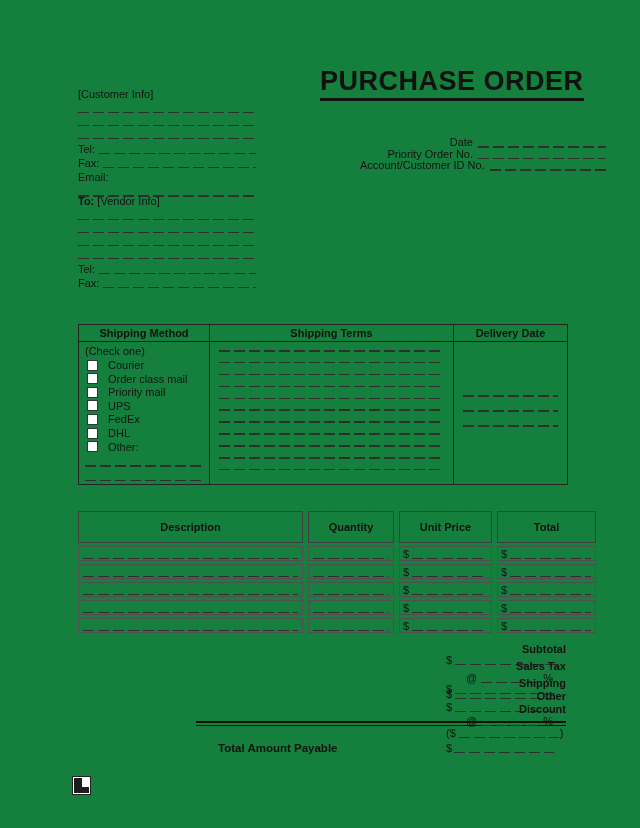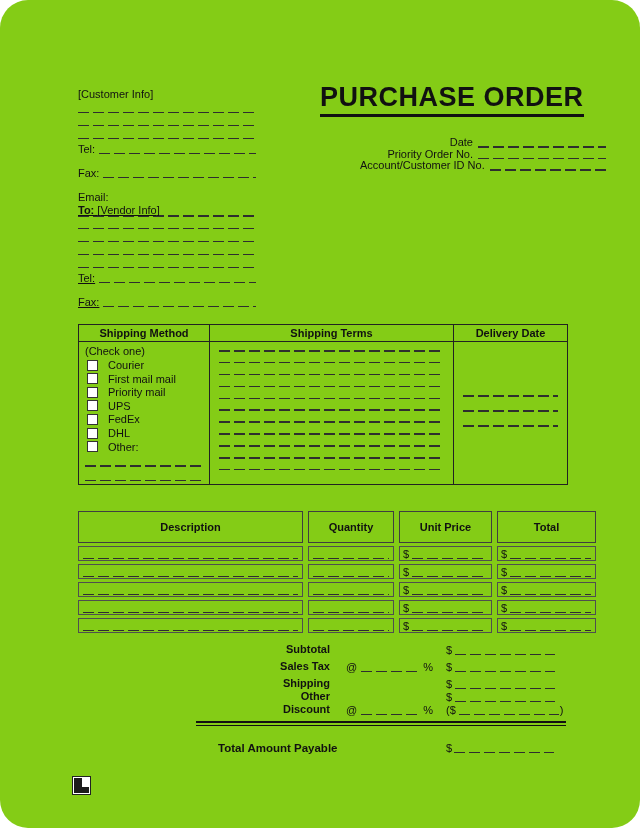--- a/index.html
+++ b/index.html
@@ -1,30 +1,30 @@
 <!DOCTYPE html>
 <html><head>
 <meta charset="utf-8">
 <style>
   html,body{margin:0;padding:0;background:#fff;}
-  .page{position:relative;width:640px;height:828px;background:#84cc16;overflow:hidden;
-        font-family:"Liberation Sans",sans-serif;color:#111;border-radius:28px;}
+  .page{position:relative;width:640px;height:828px;background:#15803d;overflow:hidden;
+        font-family:"Liberation Sans",sans-serif;color:#111;}
   .dline{height:1.5px;background-image:repeating-linear-gradient(90deg,#2e2e2e 0 11px,transparent 11px 15px);}
 
   
   .customer-block{position:absolute;left:78px;top:88px;width:178px;font-size:11px;line-height:12px;}
-  .vendor-block{position:absolute;left:78px;top:204px;width:178px;font-size:11px;line-height:12px;text-decoration:underline;}
+  .vendor-block{position:absolute;left:78px;top:195px;width:178px;font-size:11px;line-height:12px;}
   #customer-lines .dline,#vendor-lines .dline{margin-top:11.5px;}
-  .lrow{display:flex;align-items:flex-end;margin-top:12px;}
+  .lrow{display:flex;align-items:flex-end;margin-top:2px;}
   .lrow .dline{flex:1;margin:0 0 1px 4px;}
   .lrow.first{margin-top:4px;}
   #customer-extra-lines .dline{margin-top:12px;}
 
   
-  .title{position:absolute;left:320px;top:82px;margin:0;font-size:27px;font-weight:bold;
+  .title{position:absolute;left:320px;top:66px;margin:0;font-size:27px;font-weight:bold;
          letter-spacing:.5px;border-bottom:3px solid #111;padding-bottom:1px;white-space:nowrap;}
   .meta{position:absolute;left:320px;top:137px;width:246px;font-size:11px;line-height:11.5px;margin-left:40px;}
   .mrow{display:flex;align-items:flex-end;}
   .mlabel{min-width:113px;text-align:right;white-space:nowrap;}
   .mrow .dline{flex:1;margin:0 0 1px 5px;}
 
   
   .ship{position:absolute;left:78px;top:324px;width:486px;border-collapse:collapse;font-size:11px;table-layout:fixed;}
   .ship th{border:1px solid #222;font-weight:bold;text-align:center;height:16px;padding:0;font-size:11px;}
   .ship td{border:1px solid #222;vertical-align:top;height:136px;padding:0;margin-left:16px;}
@@ -43,21 +43,21 @@
          font-size:11px;table-layout:fixed;}
   .items th{border:1px solid #3f3f3f;font-weight:bold;text-align:center;height:14px;padding:8px 2px;font-size:11px;}
   .items td{border:1px solid #4f4f4f;height:12px;padding:0 3px;vertical-align:bottom;}
   .ic0{width:217px}.ic1{width:78px}.ic2{width:85px}.ic3{width:91px}
   .cellfill{display:flex;align-items:flex-end;height:13px;}
   .cellfill .dline{flex:1;margin:0 1px 1px;}
   .money-sign{line-height:11px;margin-right:2px;}
 
   
   .totals{position:absolute;left:196px;top:643px;width:370px;font-size:11px;}
-  .trow{display:flex;height:13px;}
+  .trow{display:flex;align-items:flex-end;height:13px;flex-direction:column;}
   .trow.gap{margin-bottom:4px;}
   .tlabel{width:134px;text-align:right;font-weight:bold;white-space:nowrap;}
   .trate{width:116px;padding-left:16px;display:flex;align-items:flex-end;box-sizing:border-box;}
   .trate .dline{width:60px;margin:0 2px 1px 4px;}
   .tamount{width:120px;display:flex;align-items:flex-end;box-sizing:border-box;}
   .tamount .dline{flex:1;margin:0 1px 1px;max-width:100px;}
   .trule{margin-top:5px;border-top:2px solid #111;border-bottom:1px solid #111;height:2px;}
   .total-row{display:flex;align-items:flex-end;margin-top:14px;height:14px;}
   .total-label{flex:1;padding-left:22px;font-weight:bold;font-size:11.5px;}
   .total-amount{width:120px;display:flex;align-items:flex-end;}
@@ -147,21 +147,21 @@
         <td>
           <div class="ship-pad">
             <div>(Check one)</div>
             <div id="methods-list">
                 <div class="method-row">
                   <span class="checkbox"></span>
                   <span>Courier</span>
                 </div>
                 <div class="method-row">
                   <span class="checkbox"></span>
-                  <span>First mail mail</span>
+                  <span>Order class mail</span>
                 </div>
                 <div class="method-row">
                   <span class="checkbox"></span>
                   <span>Priority mail</span>
                 </div>
                 <div class="method-row">
                   <span class="checkbox"></span>
                   <span>UPS</span>
                 </div>
                 <div class="method-row">

